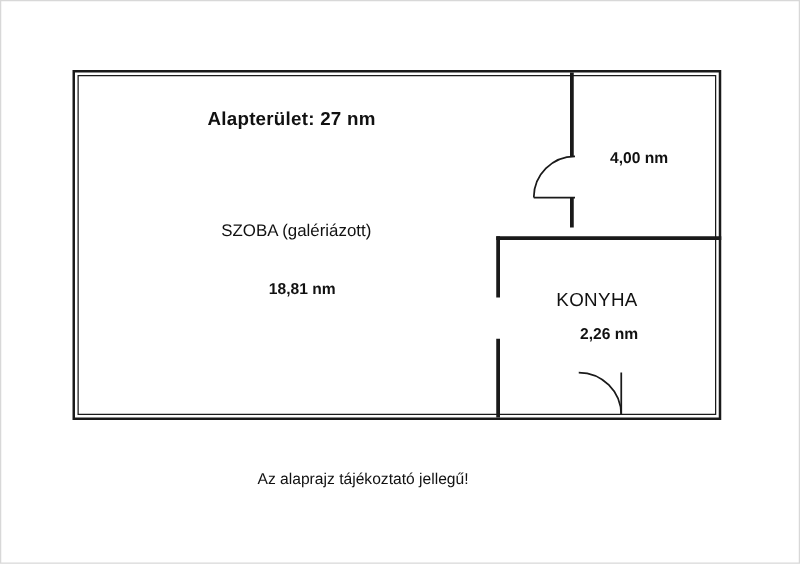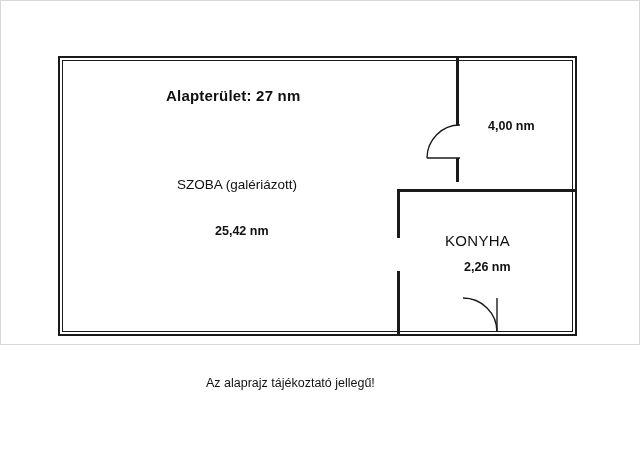--- a/index.html
+++ b/index.html
@@ -9,21 +9,21 @@
   }
   body {
     width: 640px;
     height: 451px;
     font-family: "Liberation Sans", sans-serif;
     overflow: hidden;
   }
   #floorplan {
     position: relative;
     width: 640px;
-    height: 345px;
+    height: 451px;
     background: #ffffff;
     border: 1px solid #d8d8d8;
     box-sizing: border-box;
   }
 
   
   .outer-wall {
     position: absolute;
     left: 57px;
     top: 55px;
@@ -180,21 +180,21 @@
     <svg width="38" height="38" viewBox="0 0 38 38">
       <path d="M2 2 A34 34 0 0 1 36 36" fill="none" stroke="#1a1a1a" stroke-width="1.4"></path>
       <line x1="36" y1="2" x2="36" y2="36" stroke="#1a1a1a" stroke-width="1.4"></line>
     </svg>
   </div>
 
   <div class="label label-area-total">Alapterület: 27 nm</div>
 
   <div class="label label-room-main">SZOBA (galériázott)</div>
 
-  <div class="label label-room-main-area">25,42 nm</div>
+  <div class="label label-room-main-area">18,81 nm</div>
 
 
   <div class="label label-bath-area">4,00 nm</div>
 
   <div class="label label-kitchen">KONYHA</div>
 
   <div class="label label-kitchen-area">2,26 nm</div>
 
   <div class="label label-footnote">Az alaprajz tájékoztató jellegű!</div>
 

